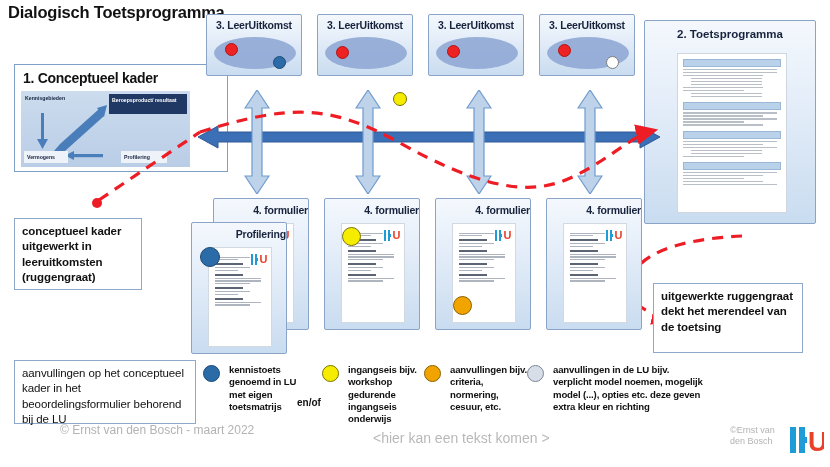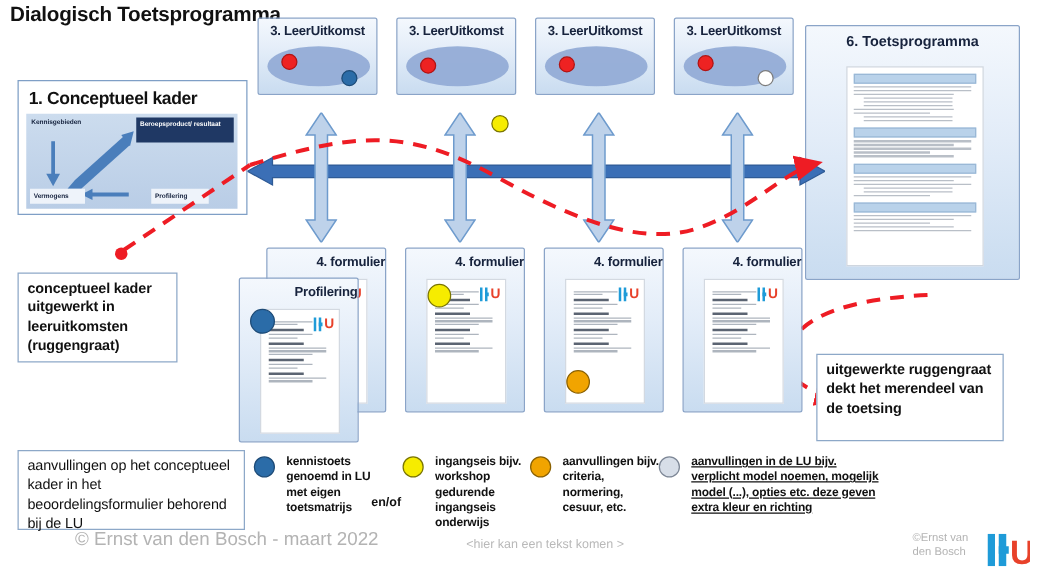--- a/index.html
+++ b/index.html
@@ -38,21 +38,21 @@
   }
   .dot{position:absolute;border-radius:50%;box-sizing:border-box;}
   .dot-red{background:#ee2222;border:1px solid #b01414;}
   .dot-blue{background:#2b6ca8;border:1px solid #1d4b77;}
   .dot-white{background:#ffffff;border:1.3px solid #7d7d7d;}
   .dot-yellow{background:#f6ec00;border:1.3px solid #7a7500;}
   .dot-orange{background:#f1a400;border:1.3px solid #8a6000;}
   .dot-grey{background:#d7dee8;border:1.3px solid #7d8796;}
 
   
-  #ck-box{left:14px;top:64px;width:184px;height:108px;
+  #ck-box{left:14px;top:64px;width:214px;height:108px;
     background:#ffffff;border:1.5px solid #7f9fc6;box-sizing:border-box;}
   #ck-title{position:absolute;left:8px;top:5px;font-size:14px;font-weight:bold;color:#111;letter-spacing:-0.3px;}
   #ck-inner{position:absolute;left:6px;top:26px;width:169px;height:76px;
     background:linear-gradient(180deg,#ccdcee 0%,#b9cde6 100%);}
   .ck-lbl{position:absolute;font-size:5.2px;font-weight:bold;color:#14213d;line-height:1.25;}
   .ck-chip{position:absolute;background:#eef3fa;}
   #ck-bp{position:absolute;left:88px;top:3px;width:78px;height:20px;background:#1f3864;}
   #ck-bp .ck-lbl{color:#ffffff;left:3px;top:3px;width:70px;}
 
   
@@ -94,22 +94,22 @@
   }
   #cb-left{left:14px;top:218px;width:128px;height:72px;}
   #cb-bottomleft{left:14px;top:360px;width:182px;height:64px;font-weight:normal;font-size:11.5px;}
   #cb-right{left:653px;top:283px;width:150px;height:70px;}
 
   
   .leg-item{position:absolute;font-size:9.6px;font-weight:bold;line-height:1.28;color:#111;letter-spacing:-0.15px;}
   #enof{position:absolute;left:297px;top:397px;font-size:10px;font-weight:bold;color:#111;}
 
   
-  #copyright{left:60px;top:423px;font-size:15px;color:#b3b3b3;}
-  #placeholder{left:373px;top:430px;font-size:10px;color:#b9b9b9;}
+  #copyright{left:60px;top:423px;font-size:12px;color:#b3b3b3;}
+  #placeholder{left:373px;top:430px;font-size:14px;color:#b9b9b9;}
   #cr2{left:730px;top:425px;font-size:9px;color:#b3b3b3;line-height:1.25;text-align:left;}
   #hu-logo{left:790px;top:427px;width:34px;height:26px;}
 </style>
 </head>
 <body>
 
 <div class="abs" id="page-title">Dialogisch Toetsprogramma</div>
 
 <div class="abs" id="ck-box">
   <div id="ck-title">1. Conceptueel kader</div>
@@ -164,21 +164,21 @@
 </div>
 
 <div class="abs panel lu-box" style="left:539px;top:14px;">
   <div class="panel-title">3. LeerUitkomst</div>
   <div class="lu-ellipse"></div>
   <div class="dot dot-red" style="left:18px;top:29px;width:13px;height:13px;"></div>
   <div class="dot dot-white" style="left:66px;top:41px;width:13px;height:13px;"></div>
 </div>
 
 <div class="abs panel" id="tp-box">
-  <div class="panel-title">6. Toetsprogramma</div>
+  <div class="panel-title">2. Toetsprogramma</div>
   <div id="tp-doc">
     <div class="tp-head"></div>
     <div class="tp-line l"></div>
       <div class="tp-line l"></div>
       <div class="tp-line m"></div>
     <div class="tp-line i"></div>
       <div class="tp-line i"></div>
       <div class="tp-line i"></div>
     <div class="tp-line m"></div>
       <div class="tp-line s"></div>
@@ -388,21 +388,21 @@
 
 <div id="enof">en/of</div>
 
 <div class="abs dot dot-yellow" style="left:322px;top:365px;width:17px;height:17px;"></div>
 <div class="leg-item" style="left:348px;top:364px;width:72px;">ingangseis bijv. workshop gedurende ingangseis onderwijs</div>
 
 <div class="abs dot dot-orange" style="left:424px;top:365px;width:17px;height:17px;"></div>
 <div class="leg-item" style="left:450px;top:364px;width:80px;">aanvullingen bijv. criteria, normering, cesuur, etc.</div>
 
 <div class="abs dot dot-grey" style="left:527px;top:365px;width:17px;height:17px;"></div>
-<div class="leg-item" style="left:553px;top:364px;width:150px;text-decoration:underline;">aanvullingen in de LU bijv. verplicht model noemen, mogelijk model (...), opties etc. deze geven extra kleur en richting</div>
+<div class="leg-item" style="left:553px;top:364px;width:150px;">aanvullingen in de LU bijv. verplicht model noemen, mogelijk model (...), opties etc. deze geven extra kleur en richting</div>
 
 <div class="abs" id="copyright">© Ernst van den Bosch - maart 2022</div>
 <div class="abs" id="placeholder">&lt;hier kan een tekst komen &gt;</div>
 <div class="abs" id="cr2">
   <div>©Ernst van</div>
   <div>den Bosch</div>
 </div>
 <div class="abs" id="hu-logo">
   <svg width="34" height="26" viewBox="0 0 34 26">
     <rect x="0" y="0" width="6" height="26" fill="#1f9bd8"></rect>

